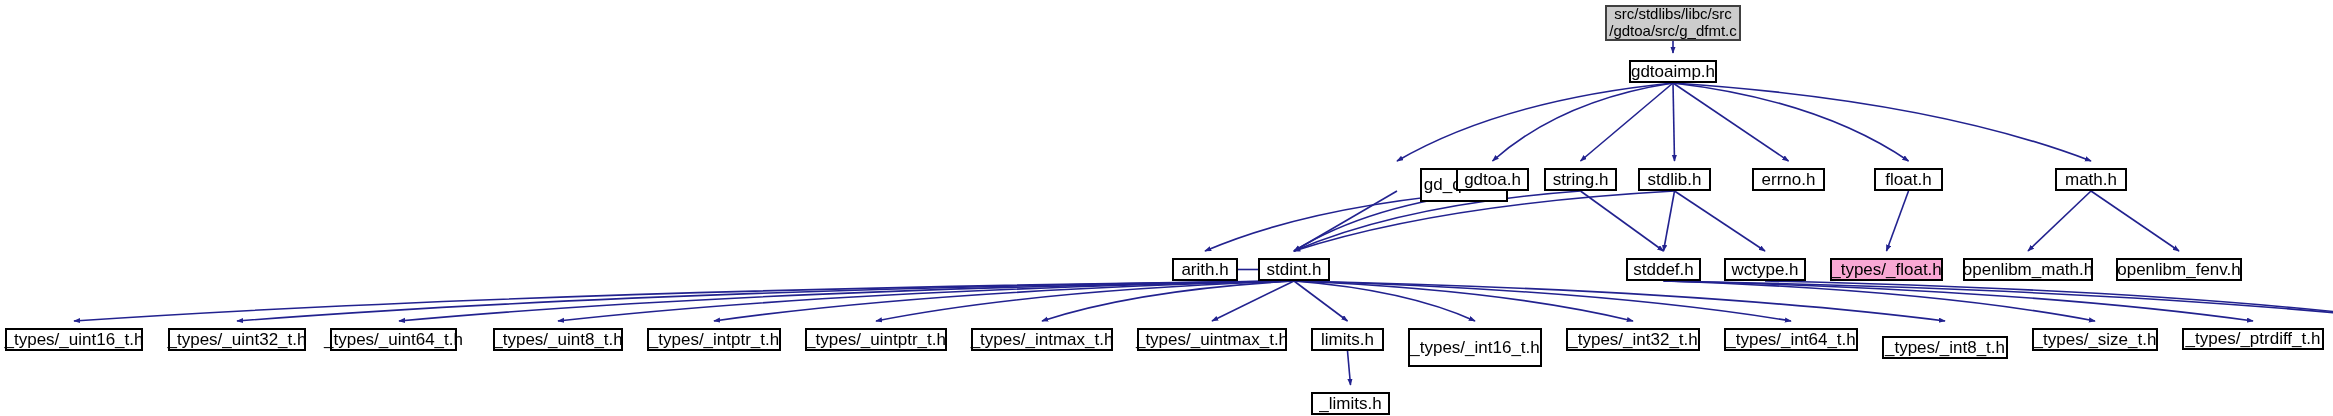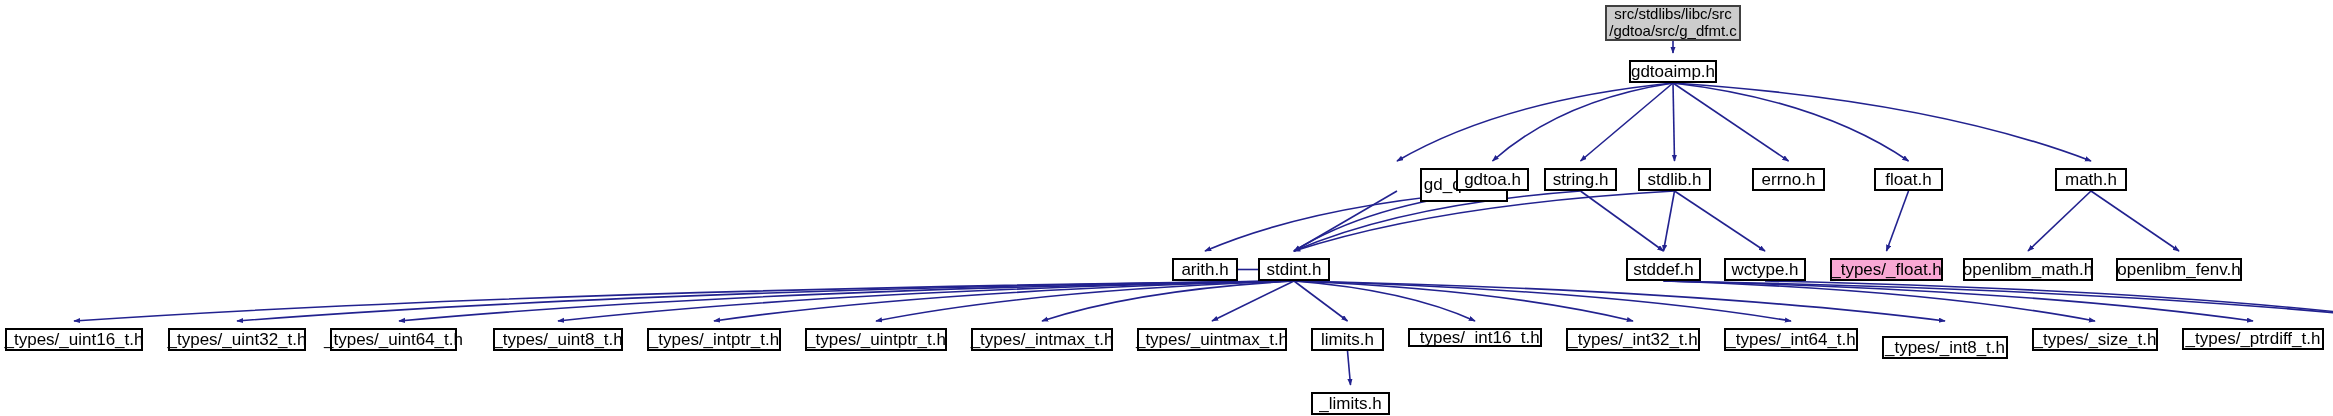--- a/index.html
+++ b/index.html
@@ -80,20 +80,20 @@
     <div class="node" style="left: 2116px; top: 258px; width: 126px; height: 23px; color: rgb(0, 0, 0); background: rgb(255, 255, 255); border-color: rgb(0, 0, 0);">openlibm_fenv.h</div>
     <div class="node" style="left: 5px; top: 328px; width: 138px; height: 23px; color: rgb(0, 0, 0); background: rgb(255, 255, 255); border-color: rgb(0, 0, 0);">_types/_uint16_t.h</div>
     <div class="node" style="left: 168px; top: 328px; width: 138px; height: 23px; color: rgb(0, 0, 0); background: rgb(255, 255, 255); border-color: rgb(0, 0, 0);">_types/_uint32_t.h</div>
     <div class="node" style="left: 330px; top: 328px; width: 127px; height: 23px; color: rgb(0, 0, 0); background: rgb(255, 255, 255); border-color: rgb(0, 0, 0);">_types/_uint64_t.h</div>
     <div class="node" style="left: 493px; top: 328px; width: 130px; height: 23px; color: rgb(0, 0, 0); background: rgb(255, 255, 255); border-color: rgb(0, 0, 0);">_types/_uint8_t.h</div>
     <div class="node" style="left: 647px; top: 328px; width: 134px; height: 23px; color: rgb(0, 0, 0); background: rgb(255, 255, 255); border-color: rgb(0, 0, 0);">_types/_intptr_t.h</div>
     <div class="node" style="left: 805px; top: 328px; width: 142px; height: 23px; color: rgb(0, 0, 0); background: rgb(255, 255, 255); border-color: rgb(0, 0, 0);">_types/_uintptr_t.h</div>
     <div class="node" style="left: 971px; top: 328px; width: 142px; height: 23px; color: rgb(0, 0, 0); background: rgb(255, 255, 255); border-color: rgb(0, 0, 0);">_types/_intmax_t.h</div>
     <div class="node" style="left: 1137px; top: 328px; width: 150px; height: 23px; color: rgb(0, 0, 0); background: rgb(255, 255, 255); border-color: rgb(0, 0, 0);">_types/_uintmax_t.h</div>
     <div class="node" style="left: 1311px; top: 328px; width: 73px; height: 23px; color: rgb(0, 0, 0); background: rgb(255, 255, 255); border-color: rgb(0, 0, 0);">limits.h</div>
-    <div class="node" style="left: 1408px; top: 328px; width: 134px; height: 19px; color: rgb(0, 0, 0); background: rgb(255, 255, 255); border-color: rgb(0, 0, 0);">_types/_int16_t.h</div>
+    <div class="node" style="left: 1408px; top: 328px; width: 134px; height: 39px; color: rgb(0, 0, 0); background: rgb(255, 255, 255); border-color: rgb(0, 0, 0);">_types/_int16_t.h</div>
     <div class="node" style="left: 1566px; top: 328px; width: 134px; height: 23px; color: rgb(0, 0, 0); background: rgb(255, 255, 255); border-color: rgb(0, 0, 0);">_types/_int32_t.h</div>
     <div class="node" style="left: 1724px; top: 328px; width: 134px; height: 23px; color: rgb(0, 0, 0); background: rgb(255, 255, 255); border-color: rgb(0, 0, 0);">_types/_int64_t.h</div>
     <div class="node" style="left: 1882px; top: 328px; width: 126px; height: 23px; color: rgb(0, 0, 0); background: rgb(255, 255, 255); border-color: rgb(0, 0, 0); margin-top: 8px;">_types/_int8_t.h</div>
     <div class="node" style="left: 2032px; top: 328px; width: 126px; height: 23px; color: rgb(0, 0, 0); background: rgb(255, 255, 255); border-color: rgb(0, 0, 0);">_types/_size_t.h</div>
     <div class="node" style="left: 2182px; top: 328px; width: 142px; height: 22px; color: rgb(0, 0, 0); background: rgb(255, 255, 255); border-color: rgb(0, 0, 0);">_types/_ptrdiff_t.h</div>
     <div class="node" style="left: 1311px; top: 392px; width: 79px; height: 23px; color: rgb(0, 0, 0); background: rgb(255, 255, 255); border-color: rgb(0, 0, 0);">_limits.h</div>
   </div>
 
 </body></html>

